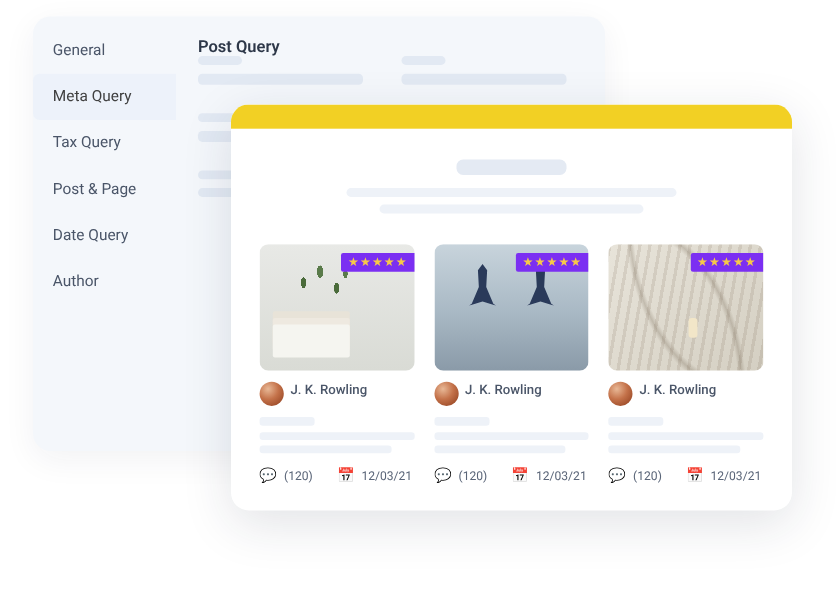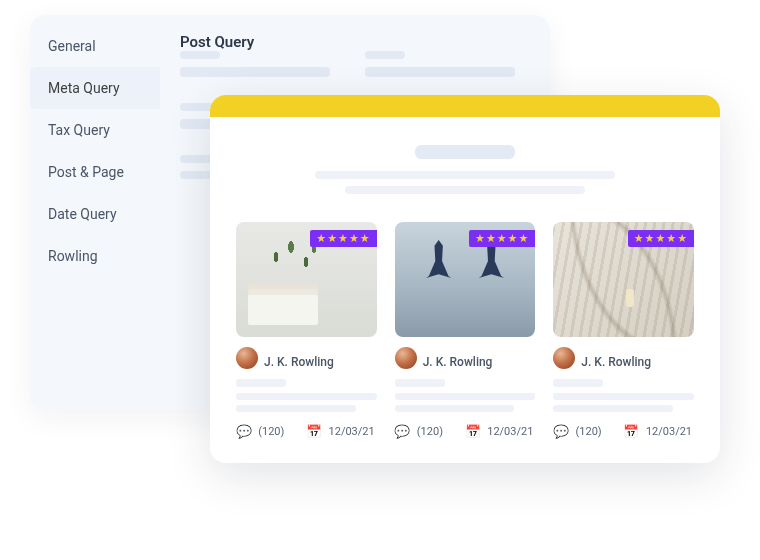--- a/index.html
+++ b/index.html
@@ -24,21 +24,21 @@
 .front-body{padding:28px 26px 24px}
 .hero{display:flex;flex-direction:column;align-items:center;margin-bottom:28px}
 .hero .sk1{width:100px;height:14px;background:#e4eaf3;border-radius:6px;margin-bottom:12px}
 .hero .sk2{width:300px;height:8px;background:#eef2f8;border-radius:4px;margin-bottom:7px}
 .hero .sk3{width:240px;height:8px;background:#eef2f8;border-radius:4px}
 .cards{display:flex;gap:18px}
 .card{flex:1}
 .thumb{position:relative;width:100%;height:115px;border-radius:8px;overflow:hidden;margin-bottom:10px}
 .thumb-img{width:100%;height:100%}
 .rating{position:absolute;top:8px;right:0;background:#7b2ff2;color:#f7c948;padding:2px 6px;font-size:11px;letter-spacing:1px;border-radius:2px 0 0 2px}
-.author{display:flex;align-items:flex-end;gap:6px;margin-bottom:10px}
+.author{display:flex;align-items:flex-start;gap:6px;margin-bottom:10px}
 .avatar{width:22px;height:22px;border-radius:50%;background:radial-gradient(circle at 35% 30%,#e8b896 0%,#c4724a 45%,#8b3a1a 100%);flex-shrink:0}
 .author-name{font-size:12px;color:#4a5568;font-weight:500}
 .card .sk-a{height:8px;width:50px;background:#eef2f8;border-radius:3px;margin-bottom:6px}
 .card .sk-b{height:7px;width:100%;background:#eef2f8;border-radius:3px;margin-bottom:5px}
 .card .sk-c{height:7px;width:85%;background:#eef2f8;border-radius:3px;margin-bottom:12px}
 .meta{display:flex;align-items:center;gap:6px;font-size:11px;color:#5a6578}
 .meta .ico{color:#8b3ff2;font-size:13px}
 .meta .gap{width:10px}
 
 .scene1{background:linear-gradient(180deg,#e8e9e6 0%,#d9dbd5 100%);position:relative}
@@ -54,21 +54,21 @@
 </head>
 <body>
 
 <div class="back-panel">
   <div class="sidebar">
     <div class="sidebar-item">General</div>
     <div class="sidebar-item active">Meta Query</div>
     <div class="sidebar-item">Tax Query</div>
     <div class="sidebar-item">Post &amp; Page</div>
     <div class="sidebar-item">Date Query</div>
-    <div class="sidebar-item">Rowling</div>
+    <div class="sidebar-item">Author</div>
   </div>
   <div class="back-content">
     <div class="back-title">Post Query</div>
     <div class="skel-row">
       <div class="skel-block">
         <div class="sk h8 w40"></div>
         <div class="sk h10 w150"></div>
       </div>
       <div class="skel-block">
         <div class="sk h8 w40"></div>

